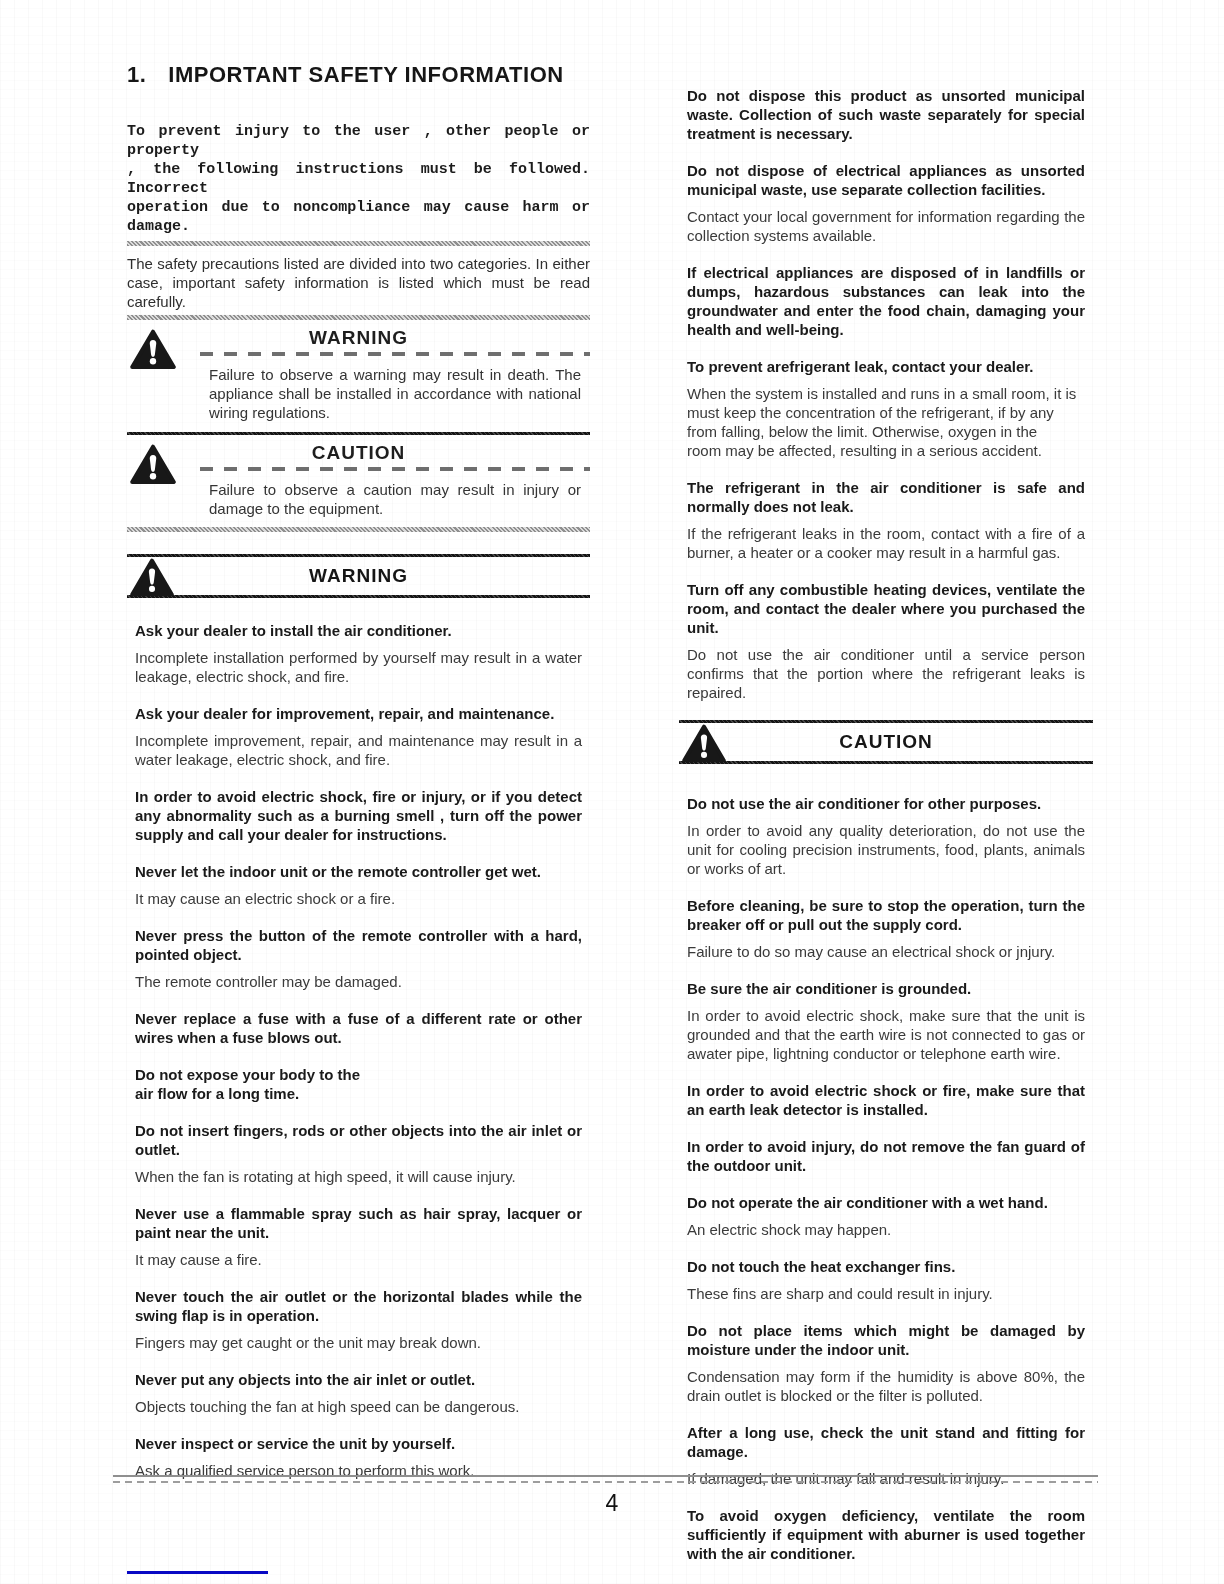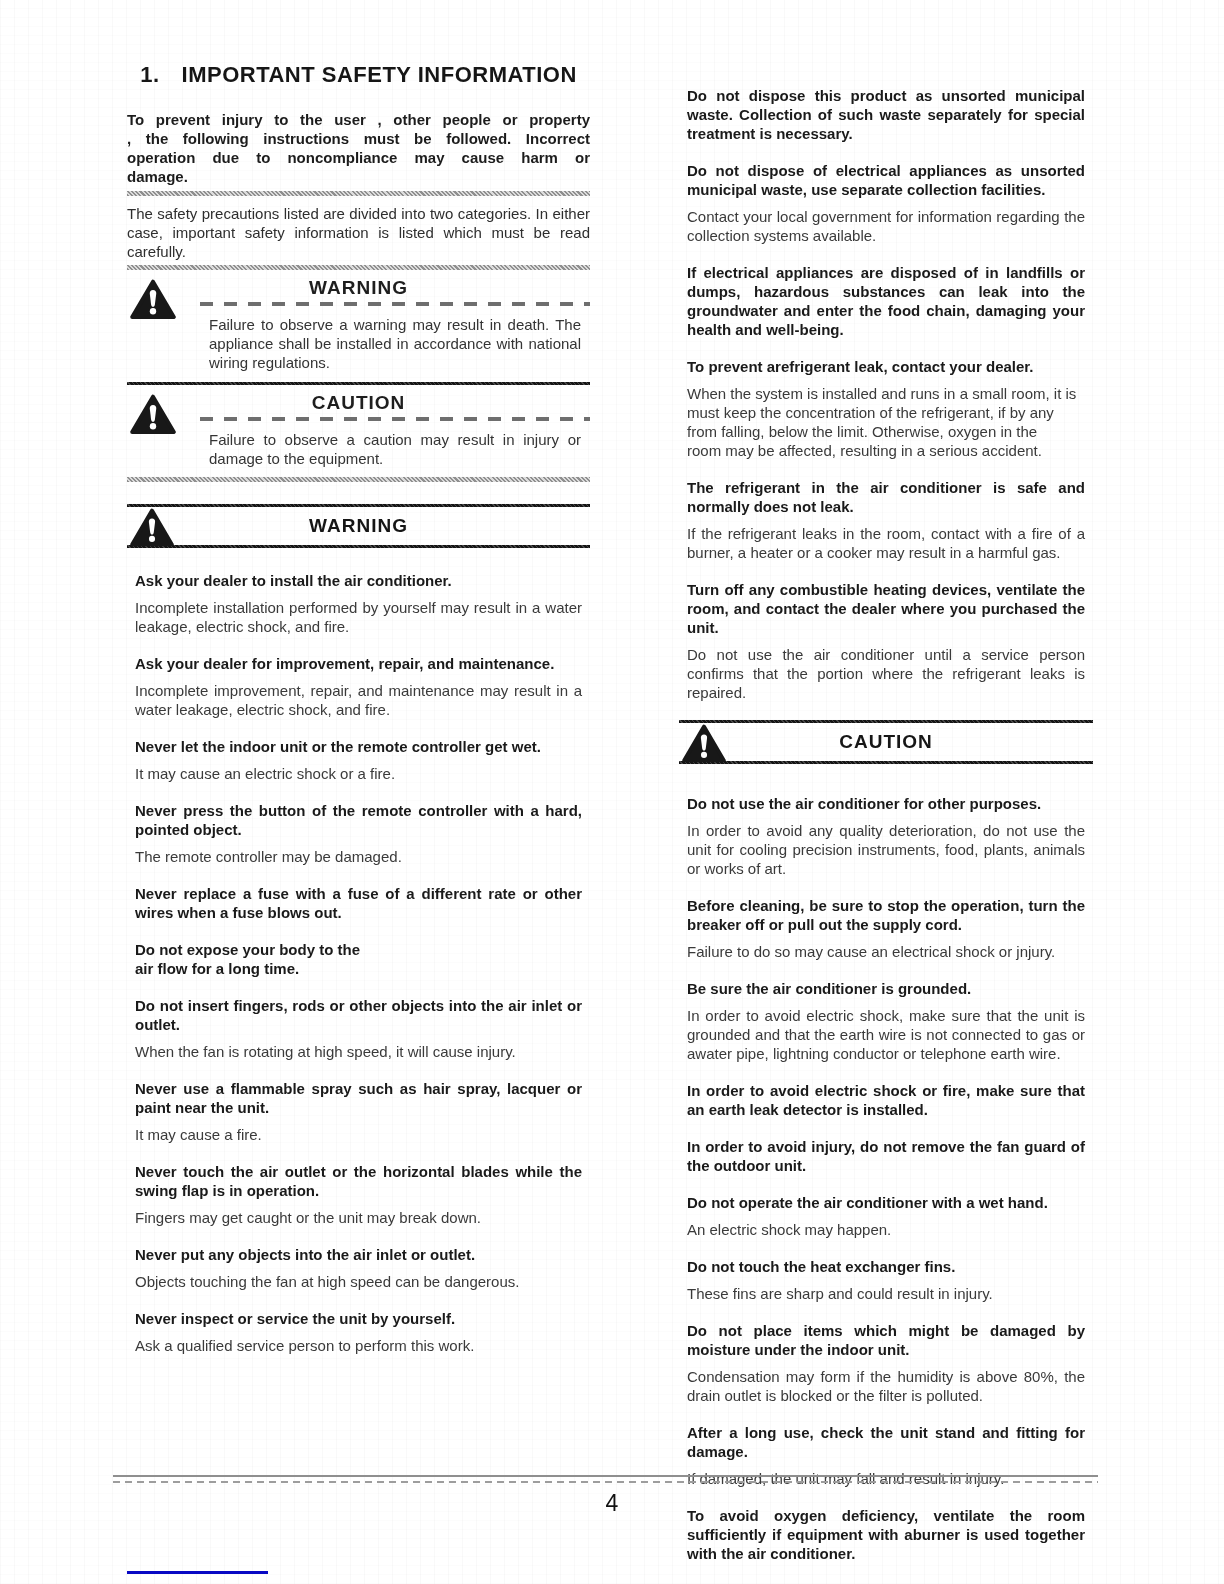--- a/index.html
+++ b/index.html
@@ -13,29 +13,28 @@
       repeating-linear-gradient(0deg, rgba(0,0,0,0.013) 0 1px, transparent 1px 9px);
     font-family:"Liberation Sans","DejaVu Sans",sans-serif;
     color:#2e2e2e;
     overflow:hidden;
   }
   .columns{display:flex;padding:62px 0 0 127px;}
   .col-left{width:463px;margin-right:89px;flex:none;}
   .col-right{width:414px;padding-top:16px;flex:none;}
 
   h1.doc-title{
-    margin:0 0 22px 0;
+    margin:0 0 34px 0;
     font-size:22px;line-height:26px;font-weight:bold;color:#161616;
     letter-spacing:.5px;
-    text-align:center;
   }
   .title-gap{display:inline-block;width:22px;}
 
   .para{font-size:15px;line-height:19px;margin:0;}
-  .para.bold{font-weight:bold;color:#1c1c1c;}
+  .para.bold{font-weight:bold;color:#1c1c1c;font-family:Liberation Mono, monospace;}
   .preline{white-space:pre-line;}
   .jall{text-align:justify;text-align-last:justify;}
 
   .divider{
     height:5px;
     background:repeating-linear-gradient(45deg,#8f8f8f 0 1.5px,#dcdcdc 1.5px 3px);
   }
   .divider.d1{margin:5px 0 8px;}
   .divider.d2{margin:4px 0 0;}
 
@@ -148,20 +147,24 @@
   <div class="item">
     <p class="item-heading">Ask your dealer to install the air conditioner.</p>
     <p class="item-body">Incomplete installation performed by yourself may result in a water leakage, electric shock, and fire.</p>
   </div>
 
   <div class="item">
     <p class="item-heading">Ask your dealer for improvement, repair, and maintenance.</p>
     <p class="item-body">Incomplete improvement, repair, and maintenance may result in a water leakage, electric shock, and fire.</p>
   </div>
 
+  <div class="item">
+    <p class="item-heading">In order to avoid electric shock, fire or injury, or if you detect any abnormality such as a burning smell , turn off the power supply and call your dealer for instructions.</p>
+
+  </div>
 
   <div class="item">
     <p class="item-heading">Never let the indoor unit or the remote controller get wet.</p>
     <p class="item-body">It may cause an electric shock or a fire.</p>
   </div>
 
   <div class="item">
     <p class="item-heading">Never press the button of the remote controller with a hard, pointed object.</p>
     <p class="item-body">The remote controller may be damaged.</p>
   </div>

